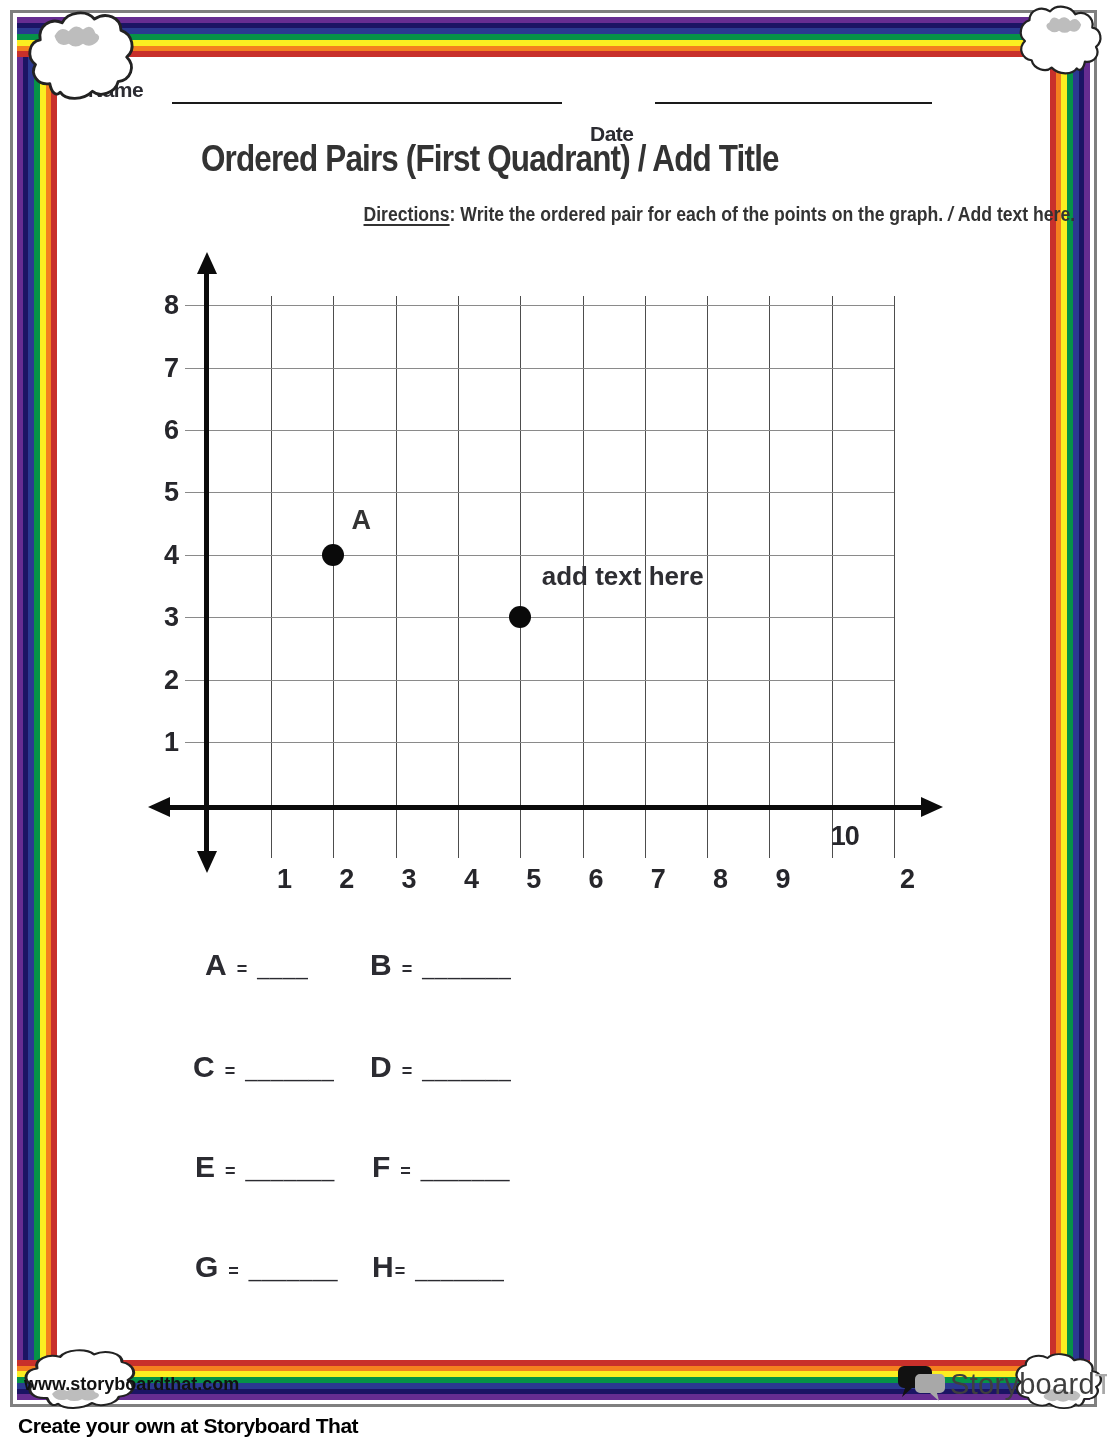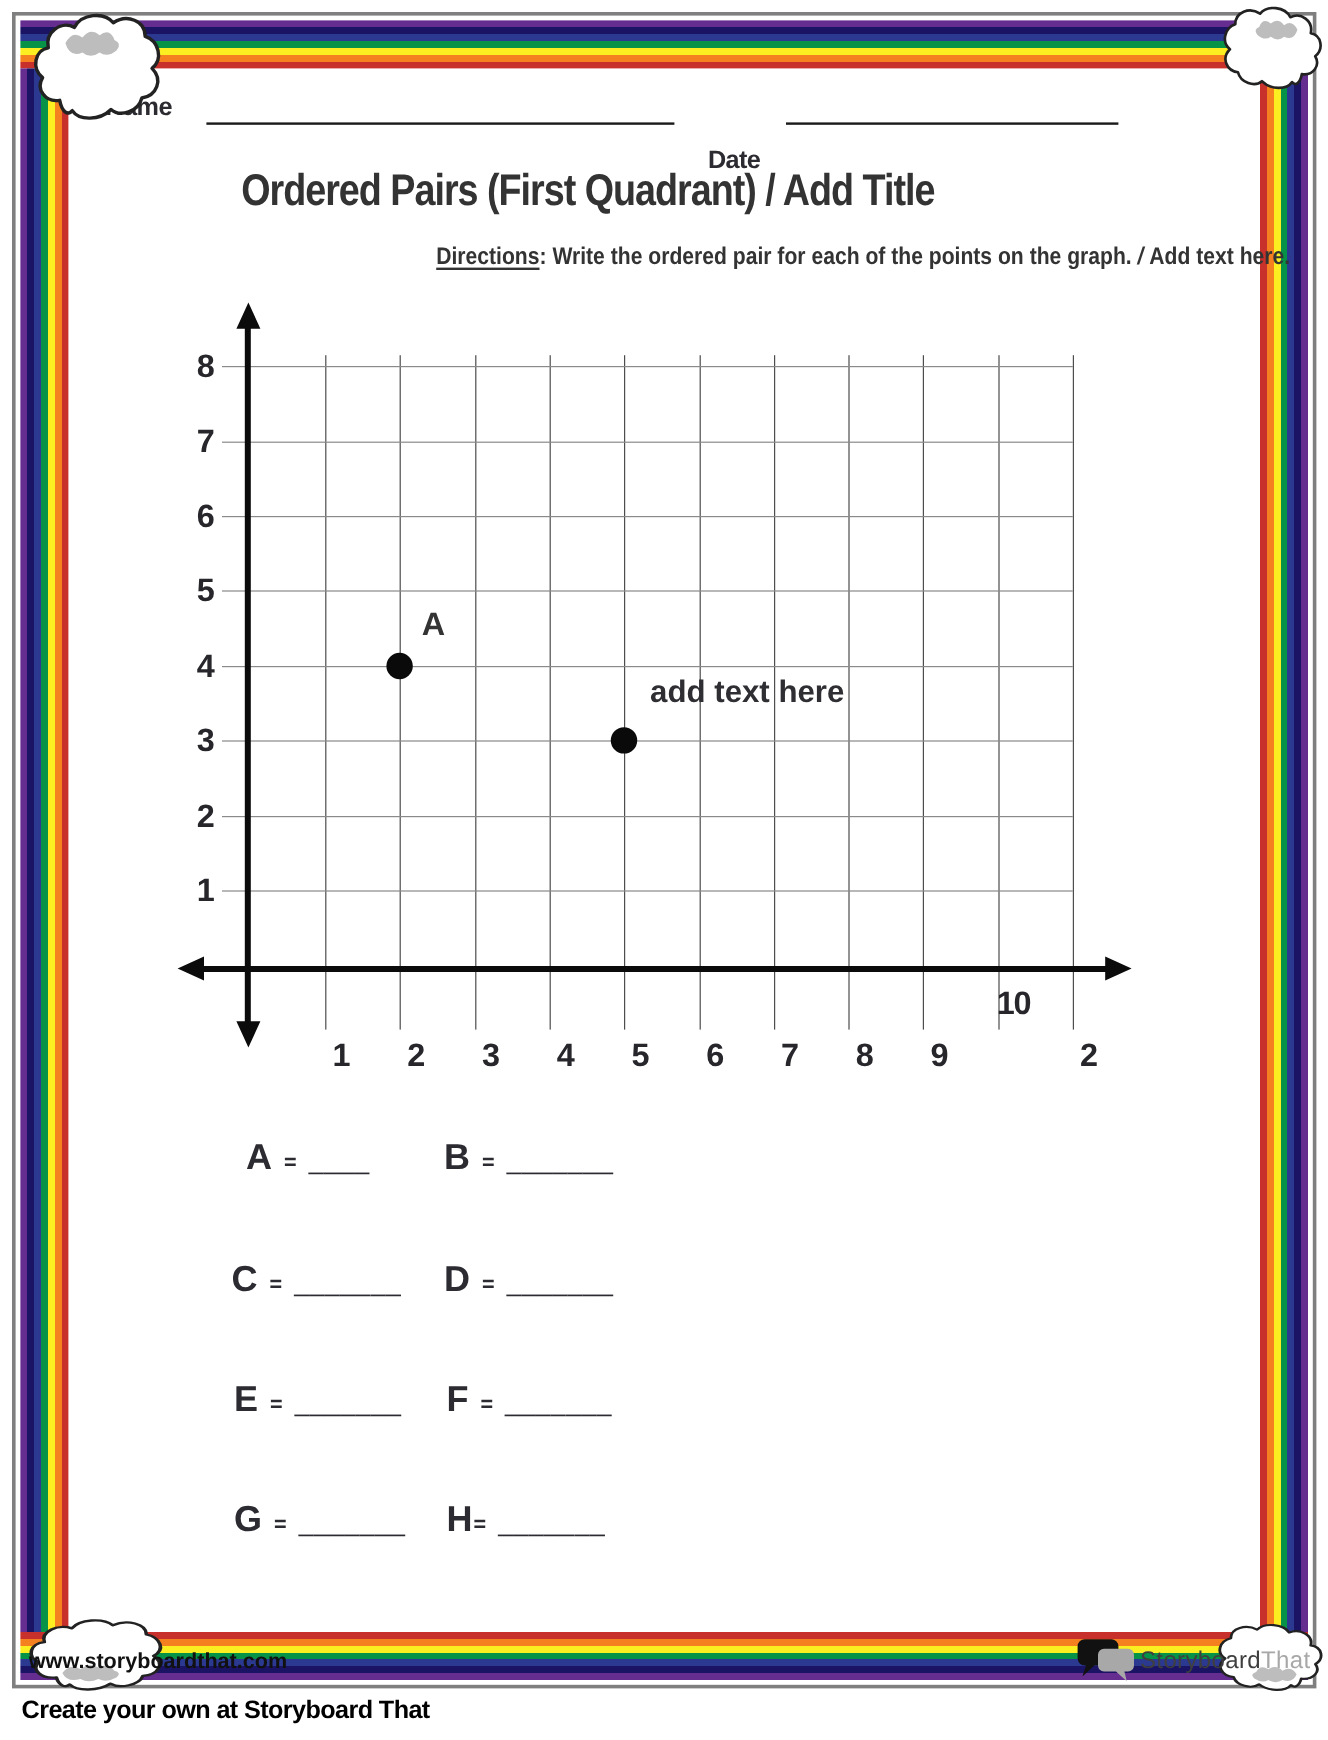--- a/index.html
+++ b/index.html
@@ -47,21 +47,21 @@
          line-height:30px;color:#2e2e33;z-index:4;}
   
   .answer-item{position:absolute;display:flex;align-items:baseline;z-index:3;}
   .ans-letter{font-size:30px;font-weight:800;letter-spacing:-1px;color:#2b2b31;}
   .ans-eq{font-size:18px;font-weight:700;color:#2b2b31;margin:0 10px 0 11px;}
   .answer-item.tight .ans-eq{margin-left:2px;}
   .ans-blank{font-size:22px;font-weight:400;color:#2b2b31;letter-spacing:0.5px;}
   
   .site-text{position:absolute;left:24px;top:1374px;font-size:18px;font-weight:800;color:#111;z-index:6;}
   .logo{position:absolute;left:896px;top:1364px;display:flex;align-items:center;z-index:6;}
-  .logo-text{font-size:20px;letter-spacing:0.3px;}
+  .logo-text{font-size:29px;letter-spacing:0.3px;}
   .logo-part1{color:#3f3f3f;font-weight:500;}
   .logo-part2{color:#a8a8a8;font-weight:500;}
   .tagline{position:absolute;left:18px;top:1414px;font-size:21px;font-weight:800;color:#000;
            letter-spacing:-0.5px;z-index:3;}
 </style>
 </head>
 <body>
 
 <div class="page">
 

